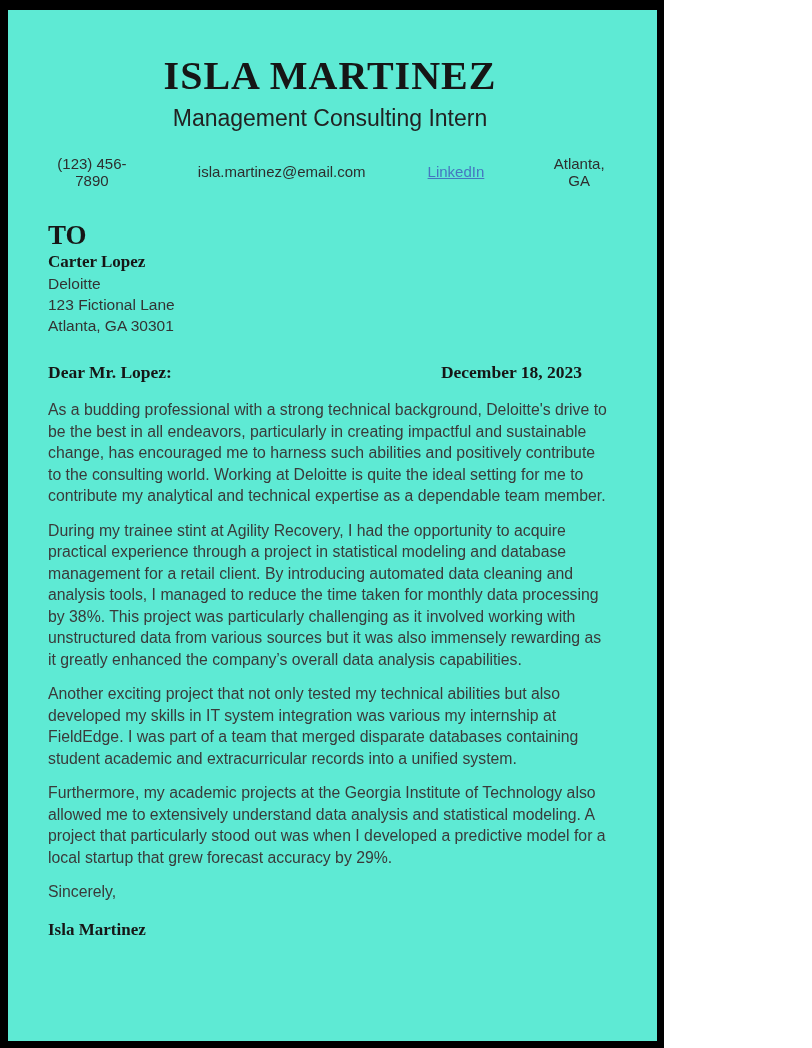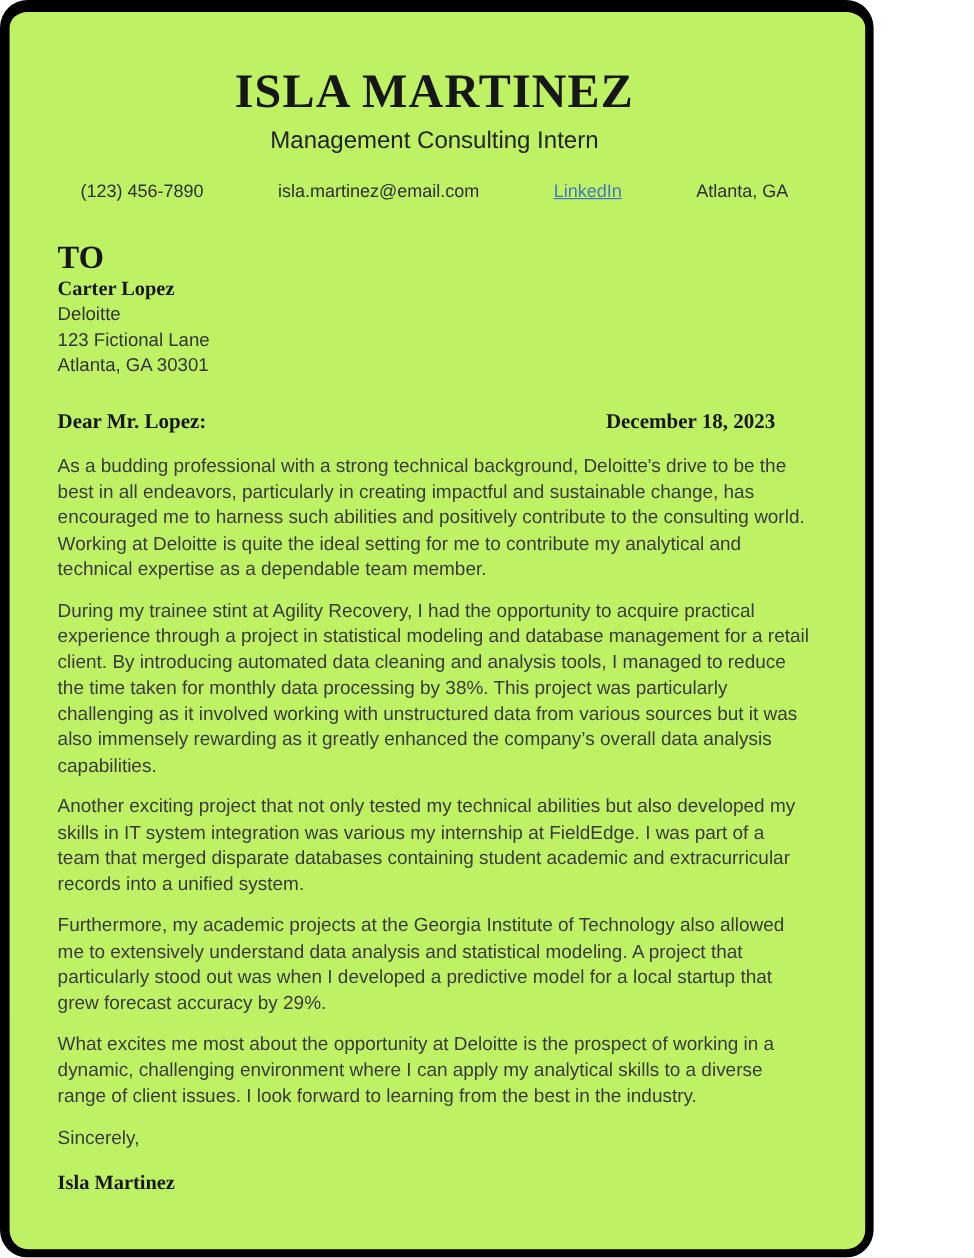--- a/index.html
+++ b/index.html
@@ -1,42 +1,41 @@
 <!DOCTYPE html>
 <html><head>
 <meta charset="utf-8">
 <style>
   * { margin: 0; padding: 0; box-sizing: border-box; }
   html, body { background: #ffffff; }
   body { width: 812px; height: 1048px; font-family: "Liberation Sans", sans-serif; }
 
   .page {
-    width: 728px;
+    width: 664px;
     height: 1048px;
-    background: #bef264;
+    background: #5eead4;
     border-style: solid;
     border-color: #000000;
     border-width: 10px 7px 7px 8px;
     padding: 42px 45px 20px 40px;
     overflow: hidden;
-    border-radius: 23px;
   }
 
   
   .header { text-align: center; }
   .person-name {
     font-family: "Liberation Serif", "DejaVu Serif", serif;
     font-weight: 700;
     font-size: 40px;
     line-height: 1.2;
     letter-spacing: 1px;
     color: #161616;
   }
   .person-title {
-    font-size: 20px;
+    font-size: 23px;
     line-height: 1.3;
     color: #222222;
     margin-top: 4px;
   }
   .contact-row {
     margin-top: 21px;
     display: flex;
     justify-content: center;
     align-items: center;
     gap: 62px;
@@ -133,19 +132,18 @@
   <div class="salutation-row">
     <span class="salutation">Dear Mr. Lopez:</span>
     <span class="letter-date">December 18, 2023</span>
   </div>
 
   <main class="body-text">
     <p>As a budding professional with a strong technical background, Deloitte's drive to be the best in all endeavors, particularly in creating impactful and sustainable change, has encouraged me to harness such abilities and positively contribute to the consulting world. Working at Deloitte is quite the ideal setting for me to contribute my analytical and technical expertise as a dependable team member.</p>
     <p>During my trainee stint at Agility Recovery, I had the opportunity to acquire practical experience through a project in statistical modeling and database management for a retail client. By introducing automated data cleaning and analysis tools, I managed to reduce the time taken for monthly data processing by 38%. This project was particularly challenging as it involved working with unstructured data from various sources but it was also immensely rewarding as it greatly enhanced the company’s overall data analysis capabilities.</p>
     <p>Another exciting project that not only tested my technical abilities but also developed my skills in IT system integration was various my internship at FieldEdge. I was part of a team that merged disparate databases containing student academic and extracurricular records into a unified system.</p>
     <p>Furthermore, my academic projects at the Georgia Institute of Technology also allowed me to extensively understand data analysis and statistical modeling. A project that particularly stood out was when I developed a predictive model for a local startup that grew forecast accuracy by 29%.</p>
-    <p>What excites me most about the opportunity at Deloitte is the prospect of working in a dynamic, challenging environment where I can apply my analytical skills to a diverse range of client issues. I look forward to learning from the best in the industry.</p>
   </main>
 
   <div class="closing">Sincerely,</div>
   <div class="signature">Isla Martinez</div>
 
 </div>
 
 </body></html>

